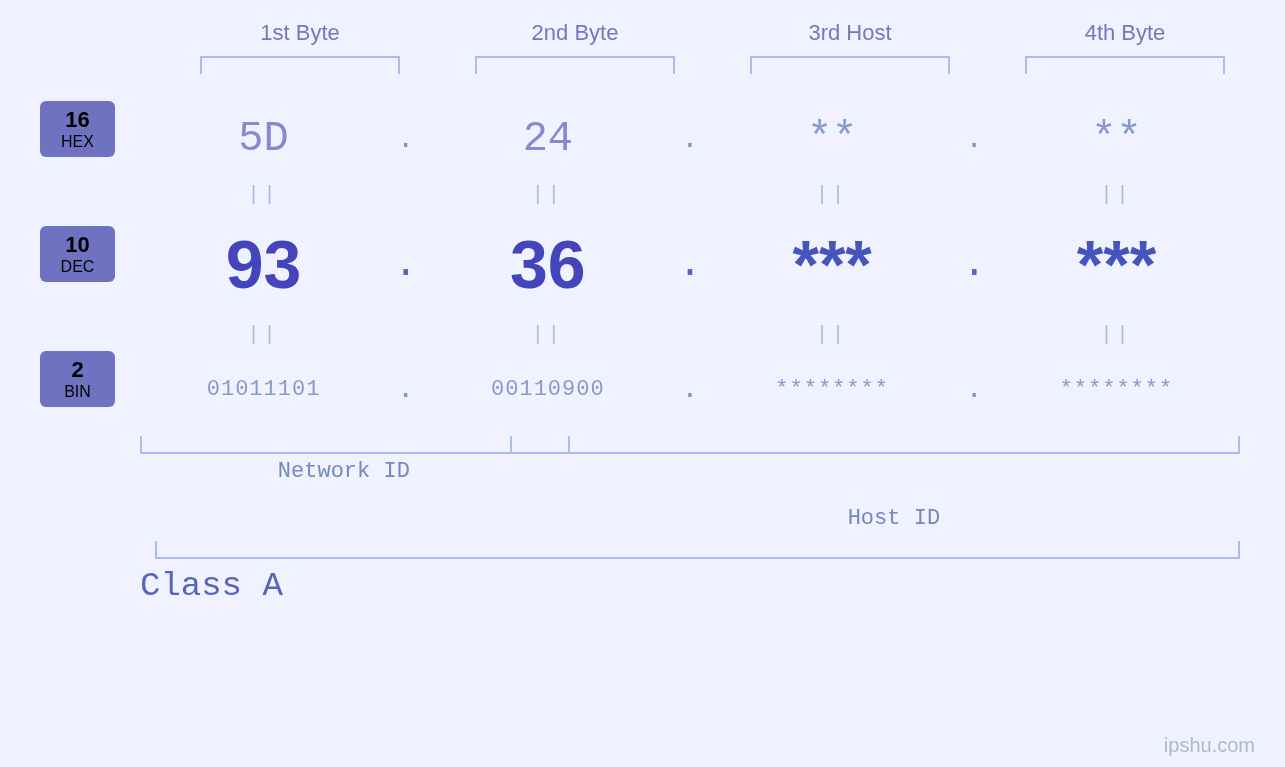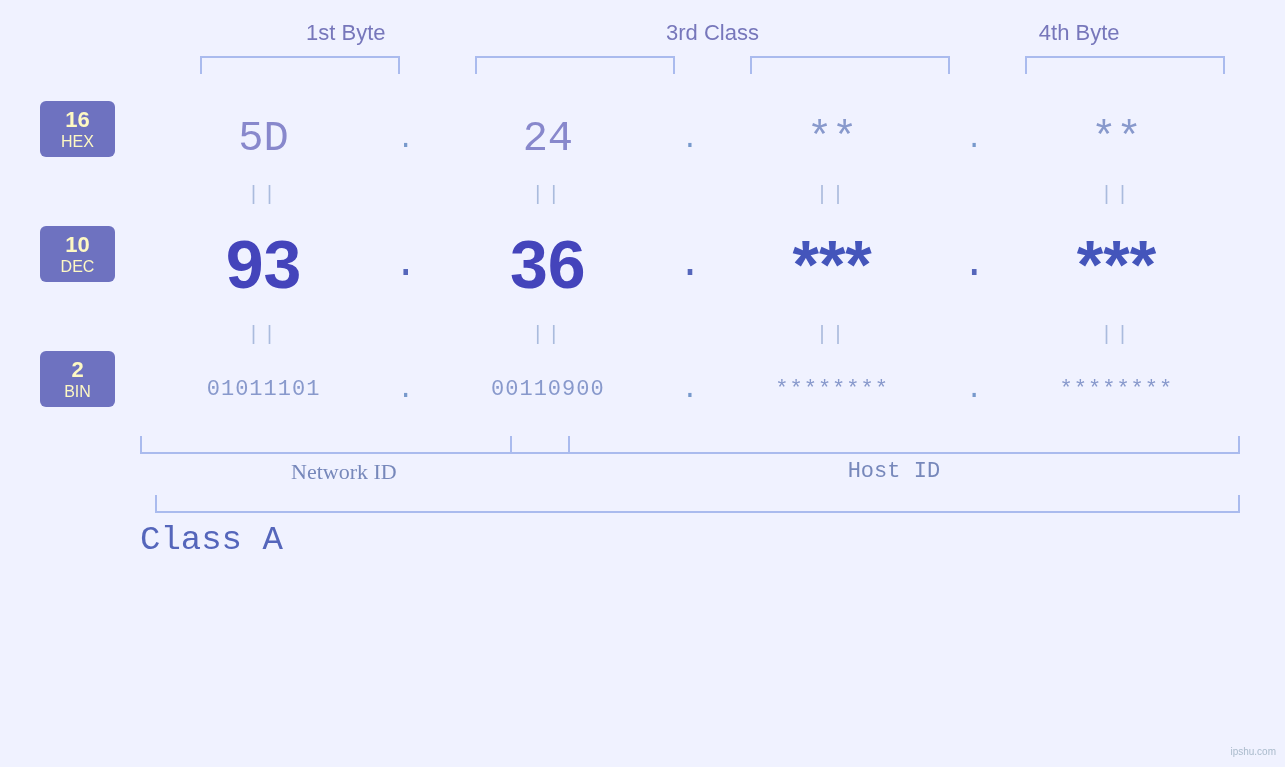--- a/index.html
+++ b/index.html
@@ -69,21 +69,21 @@
     .base-labels {
       display: flex;
       flex-direction: column;
       width: 140px;
       padding-left: 40px;
       gap: 0px;
     }
 
     .base-badge {
       background: #6e72c0;
-      color: #fef9c3;
+      color: #000000;
       border-radius: 6px;
       text-align: center;
       width: 75px;
       padding: 6px 4px;
       margin-bottom: 0px;
     }
 
     .base-badge .num {
       font-size: 22px;
       font-weight: bold;
@@ -216,29 +216,30 @@
       display: flex;
       width: 1100px;
       margin-top: 5px;
     }
 
     .network-id-label {
       width: 430px;
       text-align: center;
       color: #7788bb;
       font-size: 22px;
-      font-family: Liberation Serif, serif;
+      font-family: Liberation Mono, monospace;
     }
 
     .host-id-label {
       width: 730px;
       text-align: center;
       color: #7788bb;
       font-size: 22px;
       font-family: 'Courier New', monospace;
+      margin-top: 47px;
     }
 
     
     .overall-bracket {
       width: 1085px;
       height: 18px;
       border: 2px solid #aabbee;
       border-top: none;
       margin-left: 15px;
       margin-top: 10px;
@@ -249,23 +250,23 @@
       font-size: 34px;
       font-family: 'Courier New', monospace;
       margin-top: 8px;
       width: 1100px;
     }
 
     
     .watermark {
       position: absolute;
       bottom: 10px;
-      right: 9px;
+      right: 30px;
       color: #aabbcc;
-      font-size: 10px;
+      font-size: 20px;
       font-family: Arial, sans-serif;
     }
 
     
     .base-badge-wrapper {
       display: flex;
       align-items: center;
       height: 80px;
     }
 
@@ -292,21 +293,22 @@
     .asterisk { color: #8899cc; }
     .asterisk-large { color: #4455bb; font-weight: bold; }
   </style>
 </head>
 <body>
 
 <div class="container">
 
   <div class="byte-headers">
     <div class="byte-label">1st Byte</div>
-    <div class="byte-label">3rd Class</div>
+    <div class="byte-label">2nd Byte</div>
+    <div class="byte-label">3rd Host</div>
     <div class="byte-label">4th Byte</div>
   </div>
 
   <div class="brackets-top">
     <div class="bracket-top"></div>
     <div class="bracket-top"></div>
     <div class="bracket-top"></div>
     <div class="bracket-top"></div>
   </div>
 

